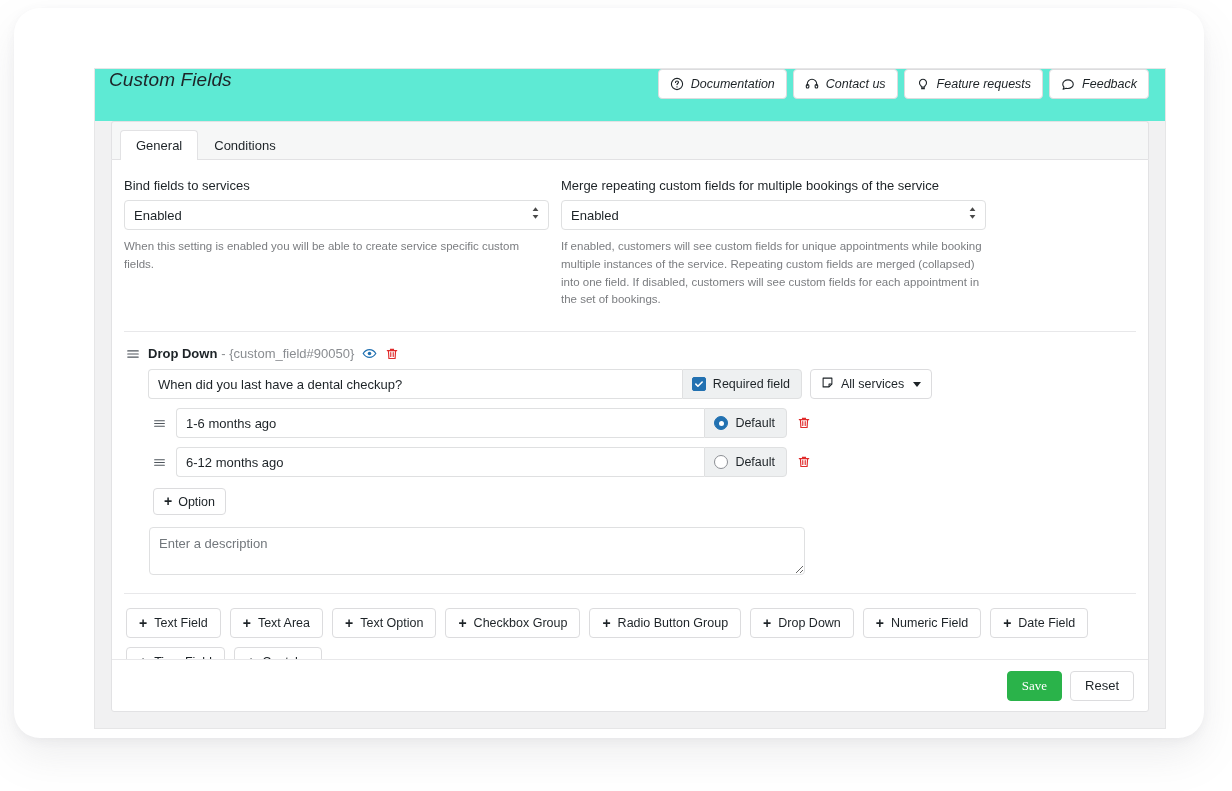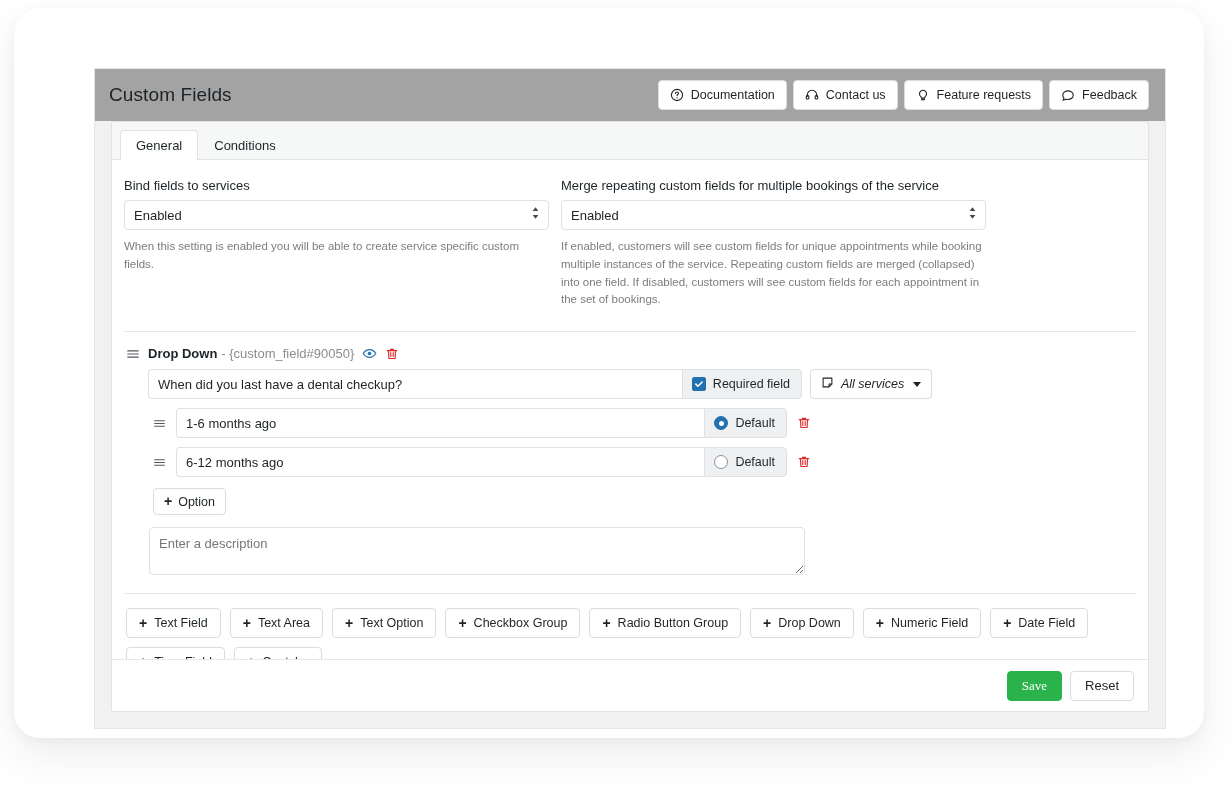--- a/index.html
+++ b/index.html
@@ -31,23 +31,23 @@
     display: flex;
     flex-direction: column;
     overflow: hidden;
   }
 
   
   .panel-header {
     height: 52px;
     flex: 0 0 52px;
     display: flex;
-    align-items: center;
     padding: 0 16px 0 14px;
-    background: #a3a3a3;
+    background: #5eead4;
+    font-style: italic;
   }
   .page-title {
     font-size: 19px;
     font-weight: 400;
     color: #1d2327;
     letter-spacing: .1px;
   }
   .header-actions {
     margin-left: auto;
     display: flex;
@@ -244,21 +244,20 @@
     gap: 7px;
     height: 30px;
     padding: 4px 10px;
     background: #ffffff;
     border: 1px solid #dcdcde;
     border-radius: 4px;
     font-size: 12.5px;
     color: #1d2327;
     cursor: pointer;
     white-space: nowrap;
-    font-style: italic;
   }
   .caret {
     width: 0; height: 0;
     border-left: 4px solid transparent;
     border-right: 4px solid transparent;
     border-top: 5px solid #1d2327;
     margin-left: 2px;
   }
 
   

